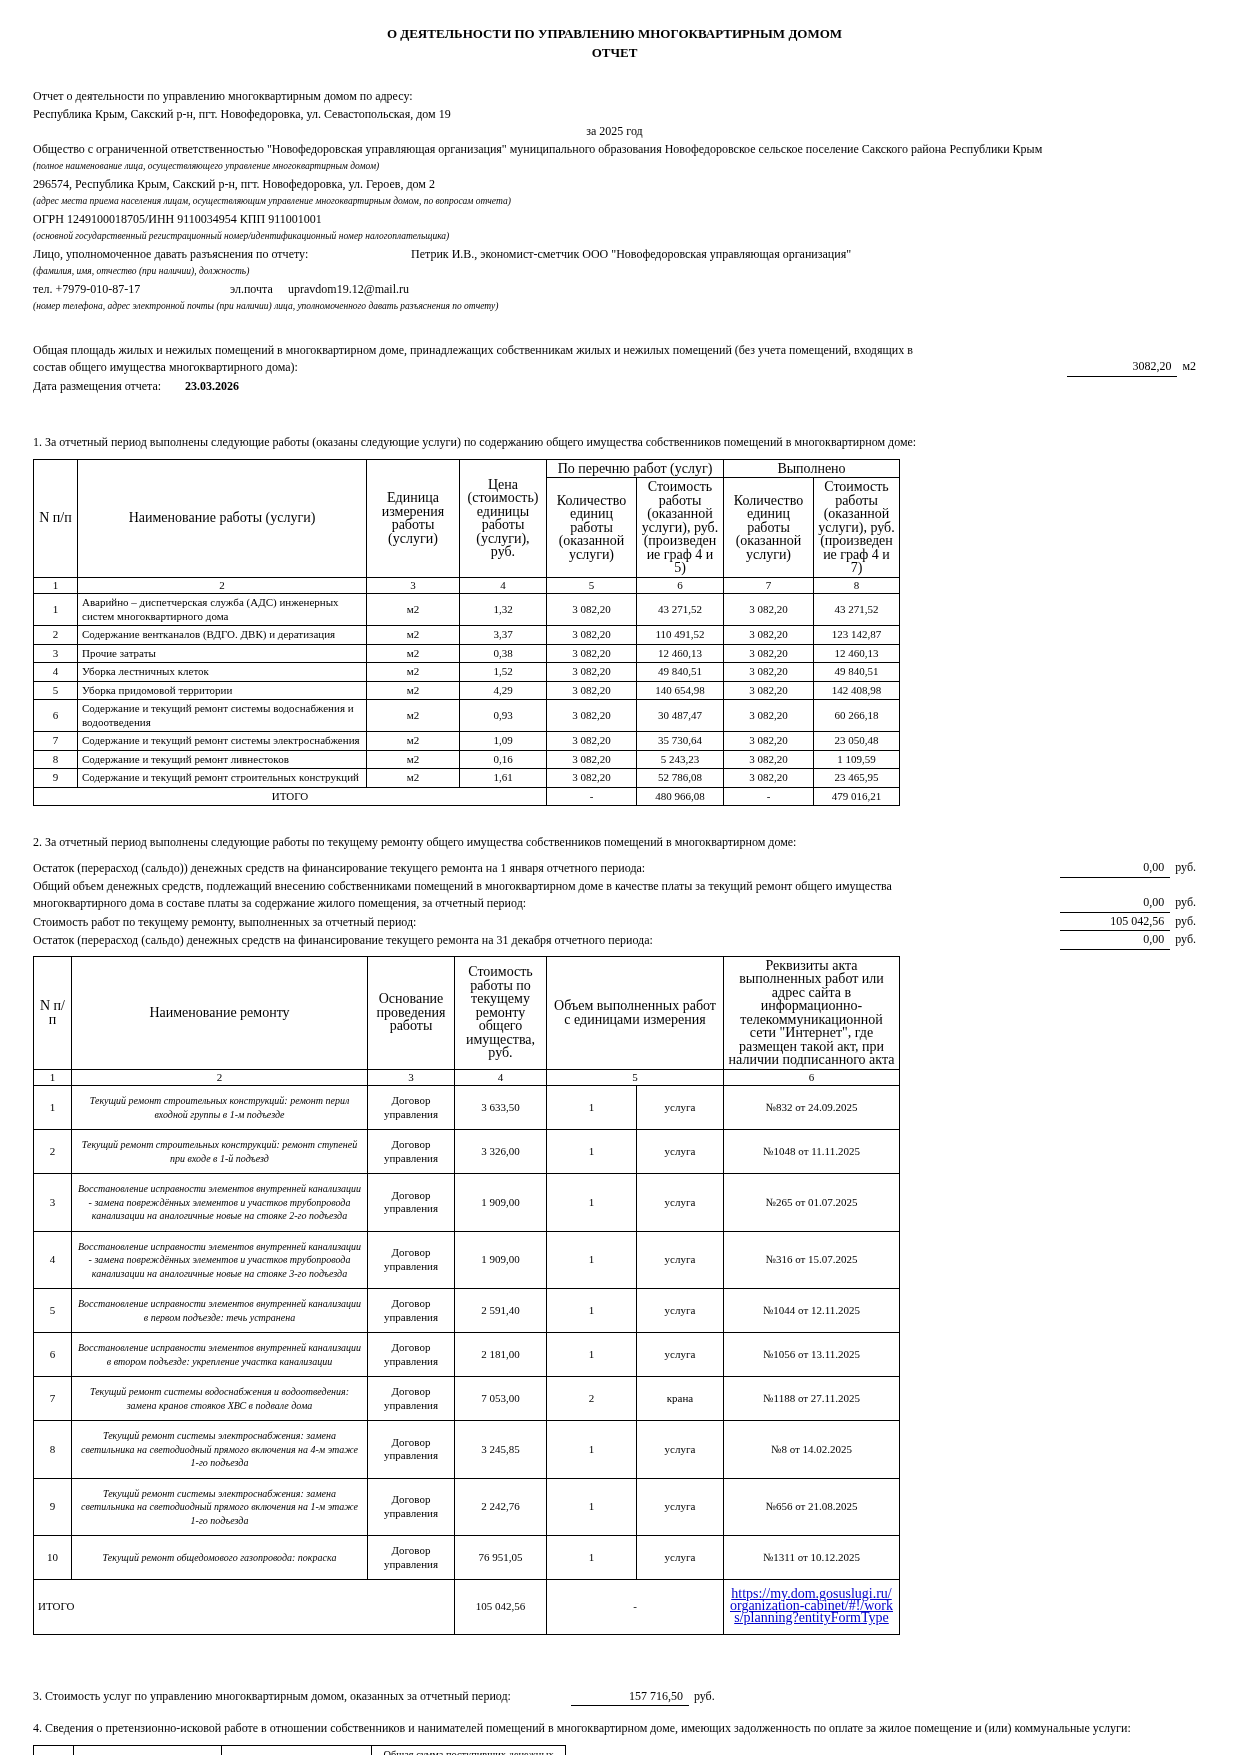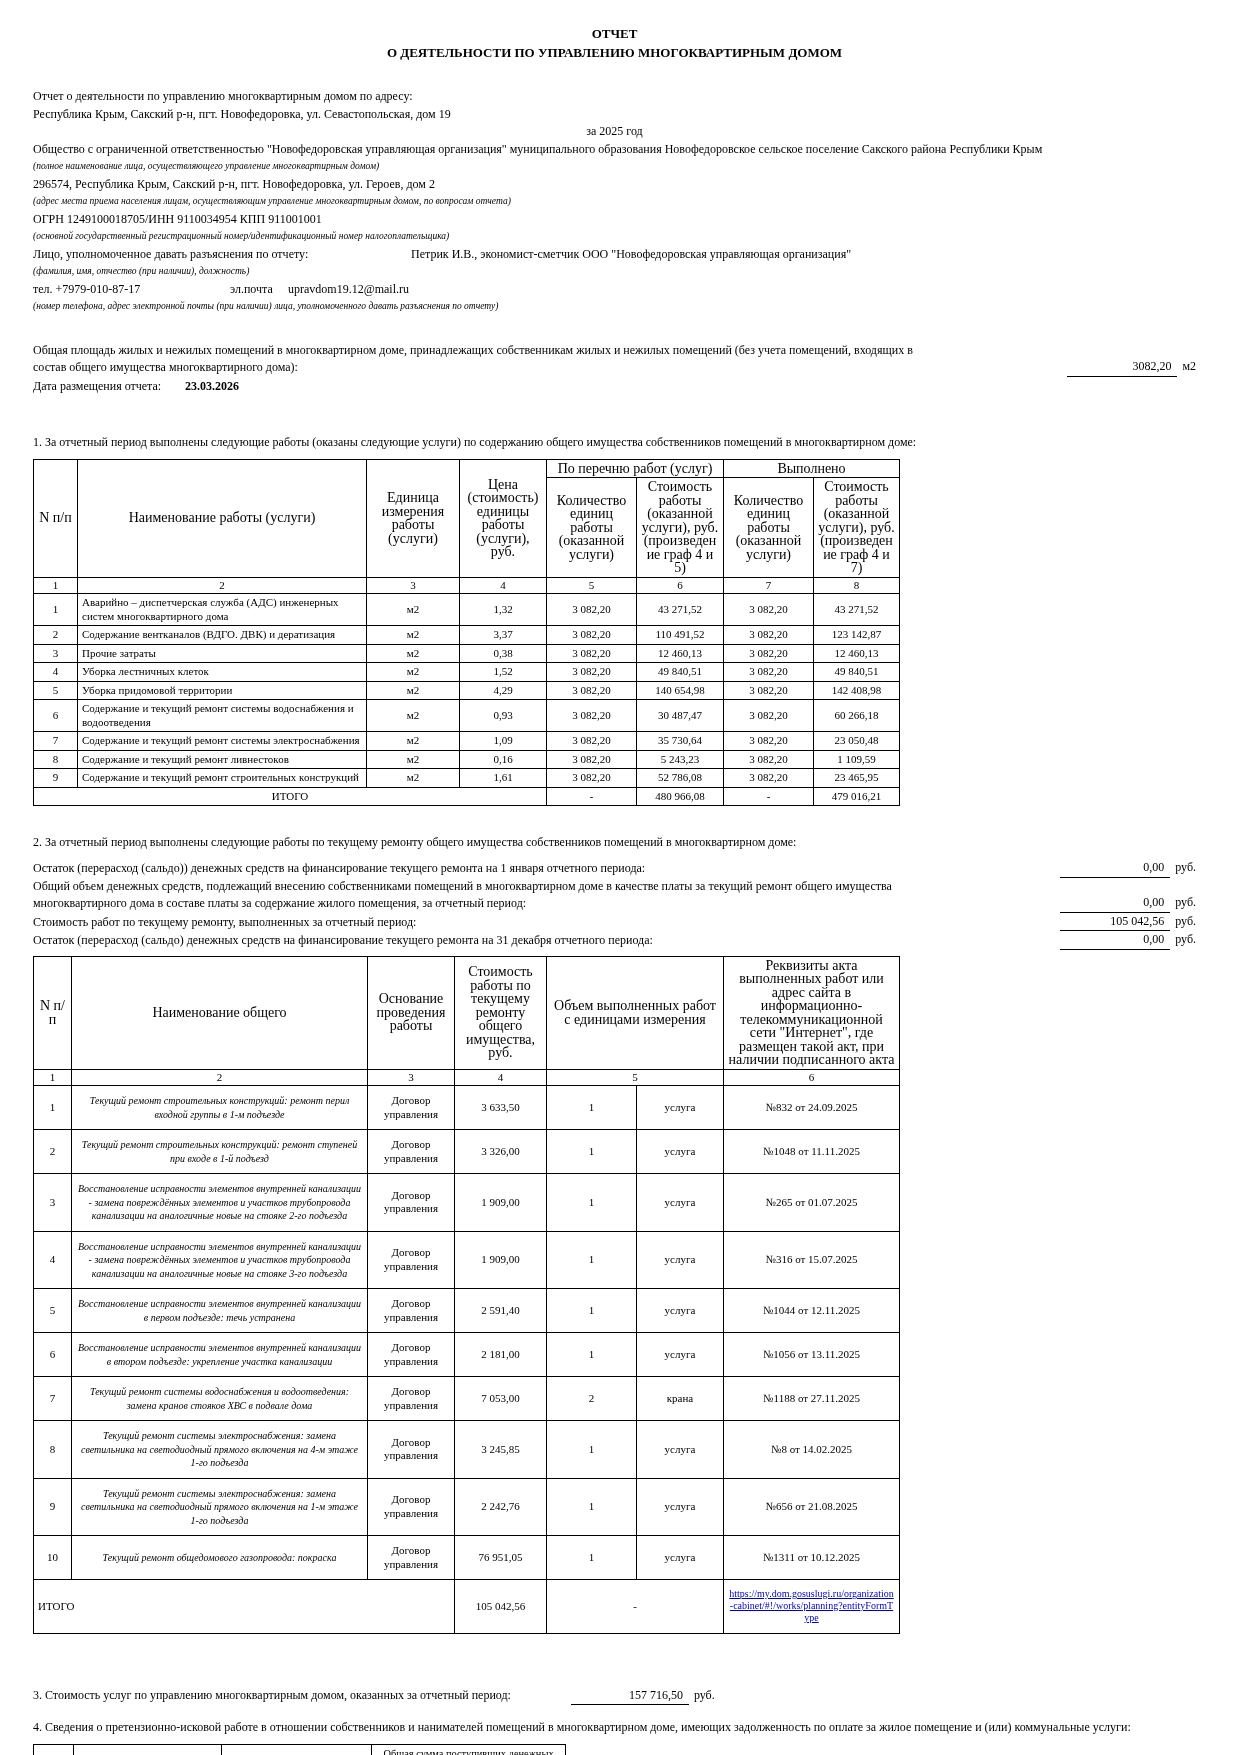--- a/index.html
+++ b/index.html
@@ -31,34 +31,34 @@
   th{font-weight:normal;font-size:14px;}
   .t1{width:866px;}
   .t1 td{font-size:11px;}
   .t1 tbody.gen td:nth-child(2){text-align:left;}
   .t1 .colnum td{padding:1px 2px;font-size:11px;}
   .t2{width:866px;}
   .t2 td{font-size:11px;padding:8px 5px;}
   .t2 tbody.gen td:nth-child(2){font-size:10px;font-style:italic;}
   .t2 .colnum td{padding:1px 2px;font-size:11px;}
   .t2 .total-label{text-align:left;padding-left:4px;}
-  .doc-link{color:#0000cc;text-decoration:underline;font-size:10px;word-break:break-all;line-height:12px;display:inline-block;}
+  .doc-link{color:#0000cc;text-decoration:underline;font-size:14px;word-break:break-all;line-height:12px;display:inline-block;}
   .t4{width:532px;}
   .t4 th{font-size:10.4px;}
   .wrap-narrow{max-width:900px;}
   .org-wrap{max-width:1035px;}
 </style>
 </head>
 <body>
 
 <div class="page">
 
   <div class="doc-title">
+    <div>О ДЕЯТЕЛЬНОСТИ ПО УПРАВЛЕНИЮ МНОГОКВАРТИРНЫМ ДОМОМ</div>
     <div>ОТЧЕТ</div>
-    <div>О ДЕЯТЕЛЬНОСТИ ПО УПРАВЛЕНИЮ МНОГОКВАРТИРНЫМ ДОМОМ</div>
   </div>
 
   <div class="intro">
     <p>Отчет о деятельности по управлению многоквартирным домом по адресу:</p>
     <p>Республика Крым, Сакский р-н, пгт. Новофедоровка, ул. Севастопольская, дом 19</p>
     <p class="center-line">за 2025 год</p>
     <p class="org-wrap">Общество с ограниченной ответственностью "Новофедоровская управляющая организация" муниципального образования Новофедоровское сельское поселение Сакского района Республики Крым</p>
     <p class="note">(полное наименование лица, осуществляющего управление многоквартирным домом)</p>
     <p>296574, Республика Крым, Сакский р-н, пгт. Новофедоровка, ул. Героев, дом 2</p>
     <p class="note">(адрес места приема населения лицам, осуществляющим управление многоквартирным домом, по вопросам отчета)</p>
@@ -252,21 +252,21 @@
         <col style="width:296px">
         <col style="width:87px">
         <col style="width:92px">
       <col style="width:90px">
         <col style="width:87px">
         <col style="width:176px">
     </colgroup>
     <thead>
       <tr>
         <th>N п/п</th>
-        <th>Наименование общего</th>
+        <th>Наименование ремонту</th>
         <th>Основание проведения работы</th>
         <th>Стоимость работы по текущему ремонту общего имущества, руб.</th>
         <th colspan="2">Объем выполненных работ с единицами измерения</th>
         <th>Реквизиты акта выполненных работ или адрес сайта в информационно-телекоммуникационной сети "Интернет", где размещен такой акт, при наличии подписанного акта</th>
       </tr>
       <tr class="colnum">
         <td>1</td>
         <td>2</td>
         <td>3</td>
         <td>4</td>

